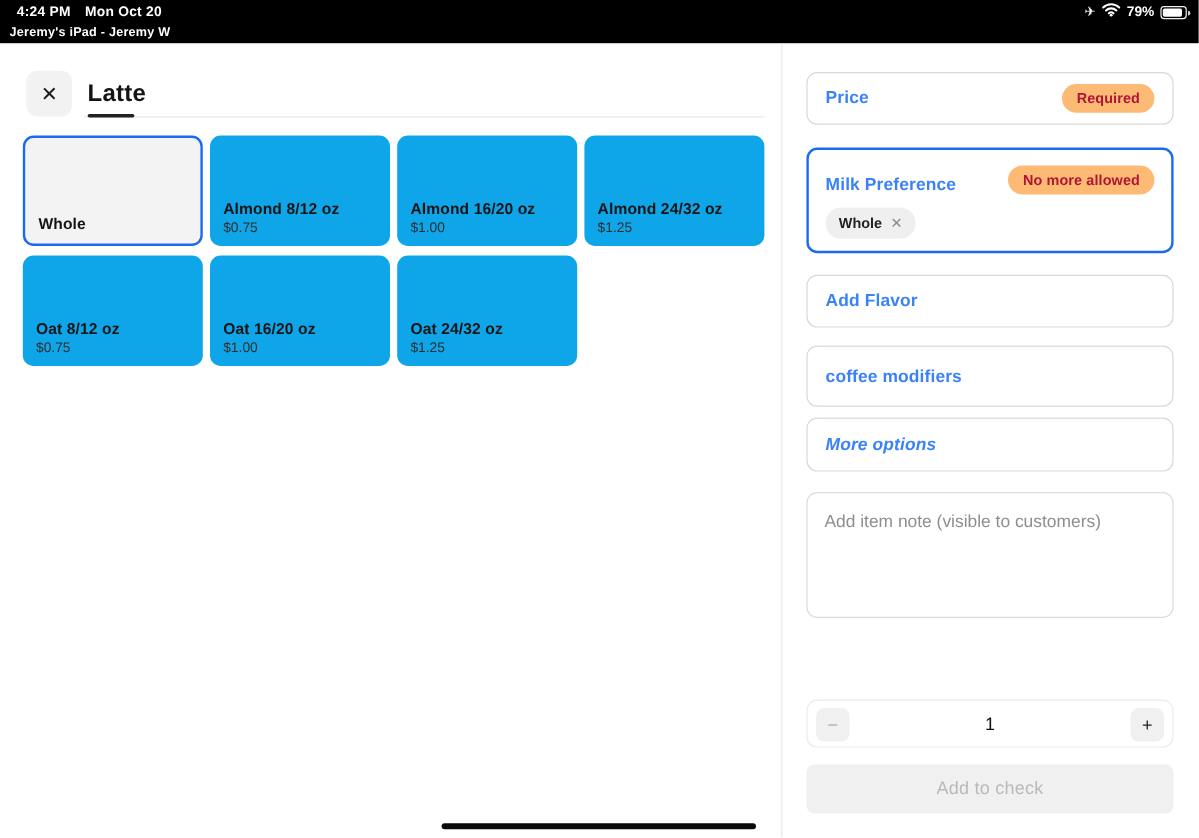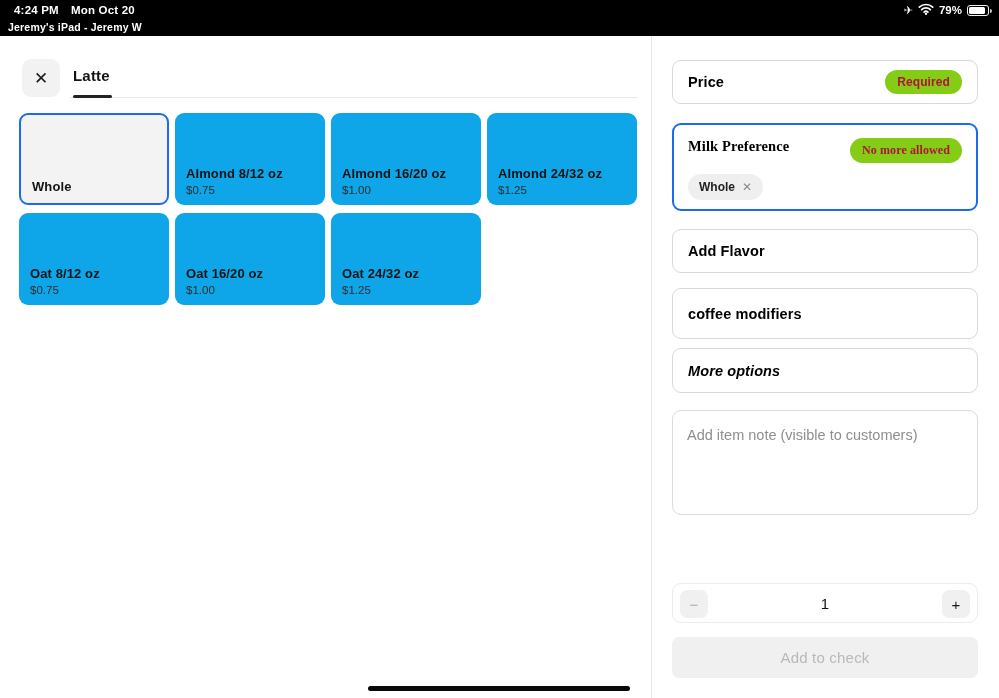--- a/index.html
+++ b/index.html
@@ -31,21 +31,21 @@
   .battery .nub { position: absolute; right: -4px; top: 3px; width: 2.5px; height: 4.5px; background: rgba(255,255,255,.8); border-radius: 0 2px 2px 0; }
   .sb-row2 { position: absolute; left: 8px; top: 21px; font-size: 10.5px; font-weight: 700; letter-spacing: .2px; }
   
   .close-btn {
     position: absolute; left: 22px; top: 59px; width: 38px; height: 38px;
     background: #f2f2f2; border: none; border-radius: 9px;
     font-size: 17px; color: #1a1a1a; cursor: pointer;
     display: flex; align-items: center; justify-content: center;
     font-family: "Liberation Sans", sans-serif;
   }
-  .page-title { position: absolute; left: 73px; top: 67px; font-size: 15px; font-weight: 700; letter-spacing: .2px; cursor: pointer; }
+  .page-title { position: absolute; left: 73px; top: 67px; font-size: 20px; font-weight: 700; letter-spacing: .2px; cursor: pointer; }
   .header-divider { position: absolute; left: 70px; top: 97px; width: 567px; height: 1px; background: #e8e8e8; }
   .tab-underline { position: absolute; left: 73px; top: 95px; width: 39px; height: 3px; background: #222; border-radius: 2px; z-index: 2; }
   
   .tiles {
     position: absolute; left: 19px; top: 113px;
     display: grid; grid-template-columns: repeat(4, 150px);
     grid-auto-rows: 92px; column-gap: 6px; row-gap: 8px;
   }
   .tile {
     position: relative; background: #0ea5e9; border-radius: 9px; cursor: pointer;
@@ -56,29 +56,29 @@
   .tile-price { font-size: 11.5px; color: #2e2e2e; margin-top: 3px; }
   .tile-price:empty { display: none; }
   
   .v-divider { position: absolute; left: 651px; top: 36px; width: 1px; height: 662px; background: #e7e7e7; }
   
   .card {
     position: absolute; left: 672px; width: 306px;
     background: #fff; border: 1px solid #d9d9d9; border-radius: 9px; cursor: pointer;
   }
   .card-row { display: flex; align-items: center; justify-content: space-between; height: 100%; padding: 0 15px; }
-  .card-label { font-size: 14.5px; font-weight: 700; color: #000000; letter-spacing: .1px; }
+  .card-label { font-size: 14.5px; font-weight: 700; color: #3b82f6; letter-spacing: .1px; }
   .badge {
-    background: #84cc16; color: #b01535; font-size: 12px; font-weight: 700;
+    background: #fdba74; color: #b01535; font-size: 12px; font-weight: 700;
     padding: 5px 12px; border-radius: 13px; letter-spacing: .1px;
   }
   .price-card { top: 60px; height: 44px; }
   .milk-card { top: 123px; height: 88px; border: 2px solid #1b6bf0; }
   .milk-inner { padding: 13px 14px 0 14px; }
-  .milk-head { display: flex; align-items: flex-start; justify-content: space-between; font-family: Liberation Serif, serif; }
+  .milk-head { display: flex; align-items: flex-end; justify-content: space-between; }
   .chip {
     display: inline-flex; align-items: center; margin-top: 11px;
     background: #efefef; border-radius: 14px; height: 26px; padding: 0 11px;
     font-size: 12px; font-weight: 700; color: #222; cursor: pointer;
   }
   .chip-x { margin-left: 7px; color: #8a8a8a; font-size: 12px; font-weight: 400; }
   .flavor-card { top: 229px; height: 44px; }
   .coffee-card { top: 288px; height: 51px; }
   .more-card { top: 348px; height: 45px; font-style: italic; }
   .note-card {

